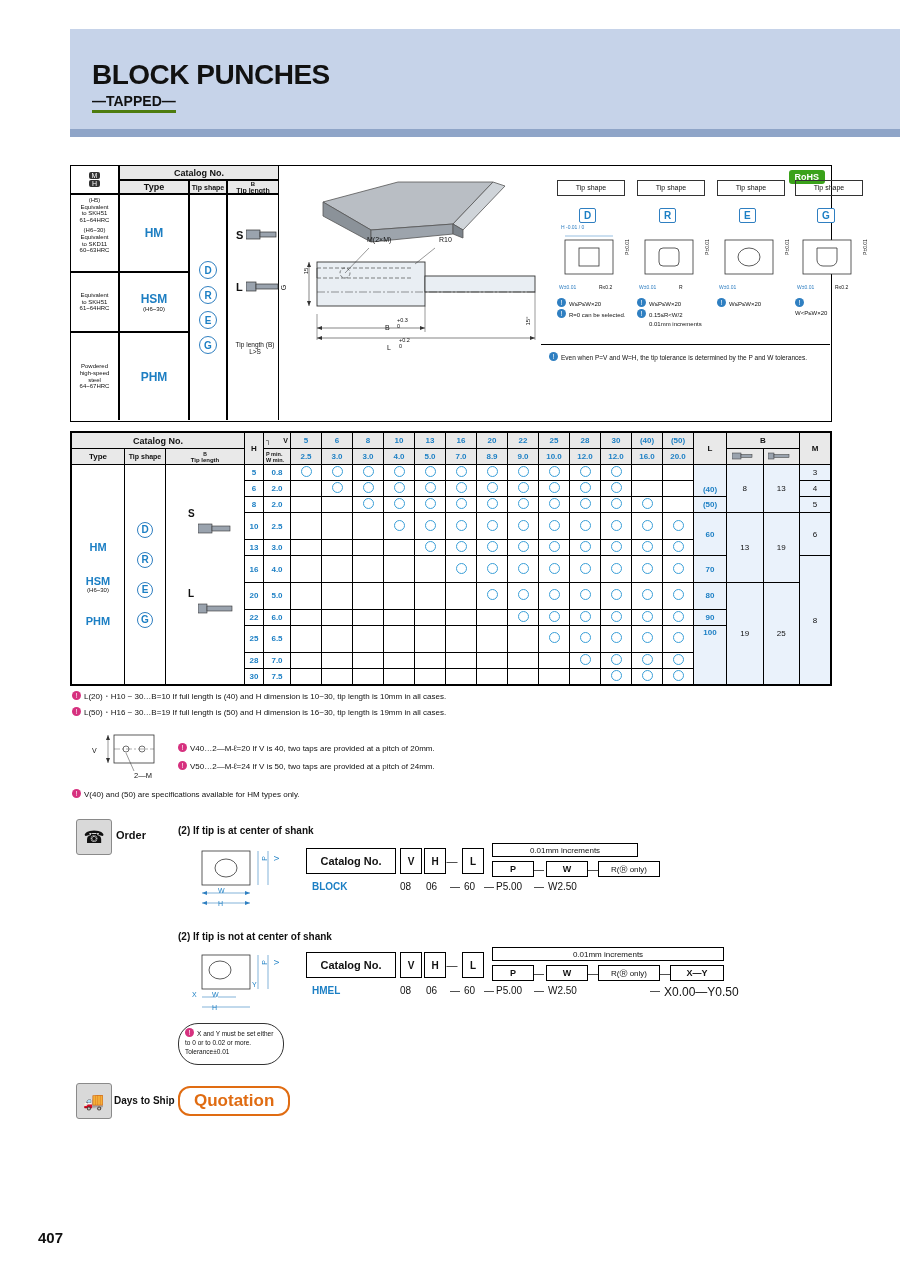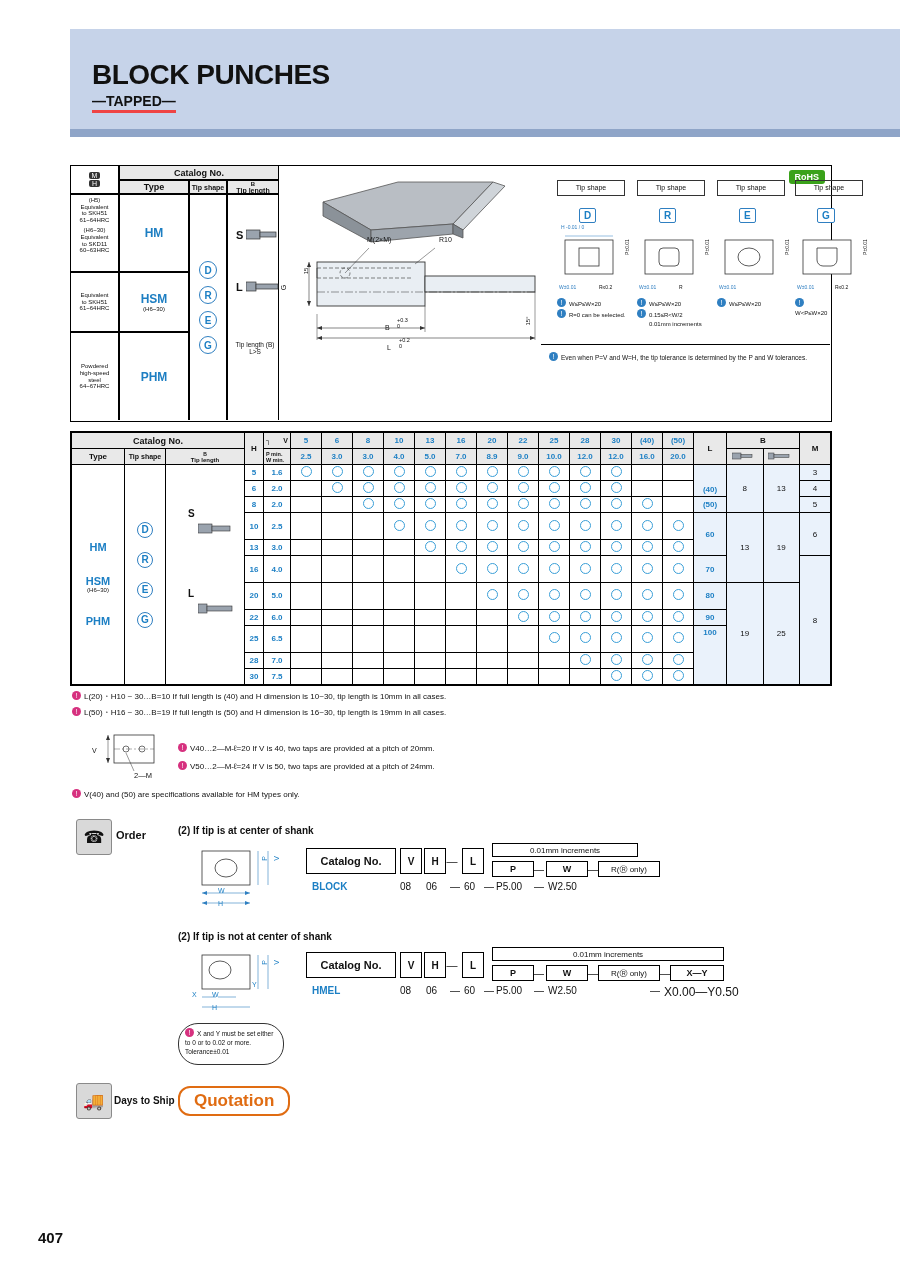--- a/index.html
+++ b/index.html
@@ -7,21 +7,21 @@
     width:900px;height:1271px;background:#ffffff;
     font-family:"Liberation Sans", sans-serif;
     color:#111;position:relative;overflow:hidden;
   }
   .page{position:relative;width:900px;height:1271px;margin-top:7px;}
 
   
   .hdr-band{position:absolute;left:70px;top:22px;width:830px;height:100px;background:#c6d3e9;}
   .hdr-band2{position:absolute;left:70px;top:122px;width:830px;height:8px;background:#8fa5c8;}
   .hdr-title{position:absolute;left:92px;top:52px;font-size:28px;font-weight:bold;letter-spacing:-0.5px;color:#111;font-family:"Liberation Sans",sans-serif;}
-  .hdr-sub{position:absolute;left:92px;top:86px;font-size:14px;font-weight:bold;color:#111;border-bottom:3px solid #ef4444;padding-bottom:1px;}
+  .hdr-sub{position:absolute;left:92px;top:86px;font-size:14px;font-weight:bold;color:#111;border-bottom:3px solid #4d7c0f;padding-bottom:1px;}
 
   
   .bx{position:absolute;box-sizing:border-box;}
   .ctr{display:flex;align-items:center;justify-content:center;text-align:center;}
   .bluebold{color:#1d7ec2;font-weight:bold;}
 
   
   .t1{position:absolute;left:70px;top:158px;width:760px;height:255px;border:1px solid #000;background:#fff;}
   .cellborder{border:1px solid #000;}
   .hd-gray{background:#e9e9e9;}
@@ -341,21 +341,21 @@
               <rect x="14" y="4" width="18" height="5" fill="#9aa3ae" stroke="#333" stroke-width="0.6"></rect>
             </svg>
             <div style="position:absolute;left:22px;top:108px;font-size:10px;font-weight:bold;">L</div>
             <svg width="46" height="14" style="position:absolute;left:32px;top:122px;">
               <rect x="0" y="2" width="9" height="9" fill="#9aa3ae" stroke="#333" stroke-width="0.6"></rect>
               <rect x="9" y="4" width="25" height="5" fill="#9aa3ae" stroke="#333" stroke-width="0.6"></rect>
             </svg>
           </div>
         </td>
         <td class="bluecell">5</td>
-        <td class="bluecell">1.6</td>
+        <td class="bluecell">0.8</td>
         <td><span class="circ"></span></td>
         <td><span class="circ"></span></td>
         <td><span class="circ"></span></td>
         <td><span class="circ"></span></td>
         <td><span class="circ"></span></td>
         <td><span class="circ"></span></td>
         <td><span class="circ"></span></td>
         <td><span class="circ"></span></td>
         <td><span class="circ"></span></td>
         <td><span class="circ"></span></td>

